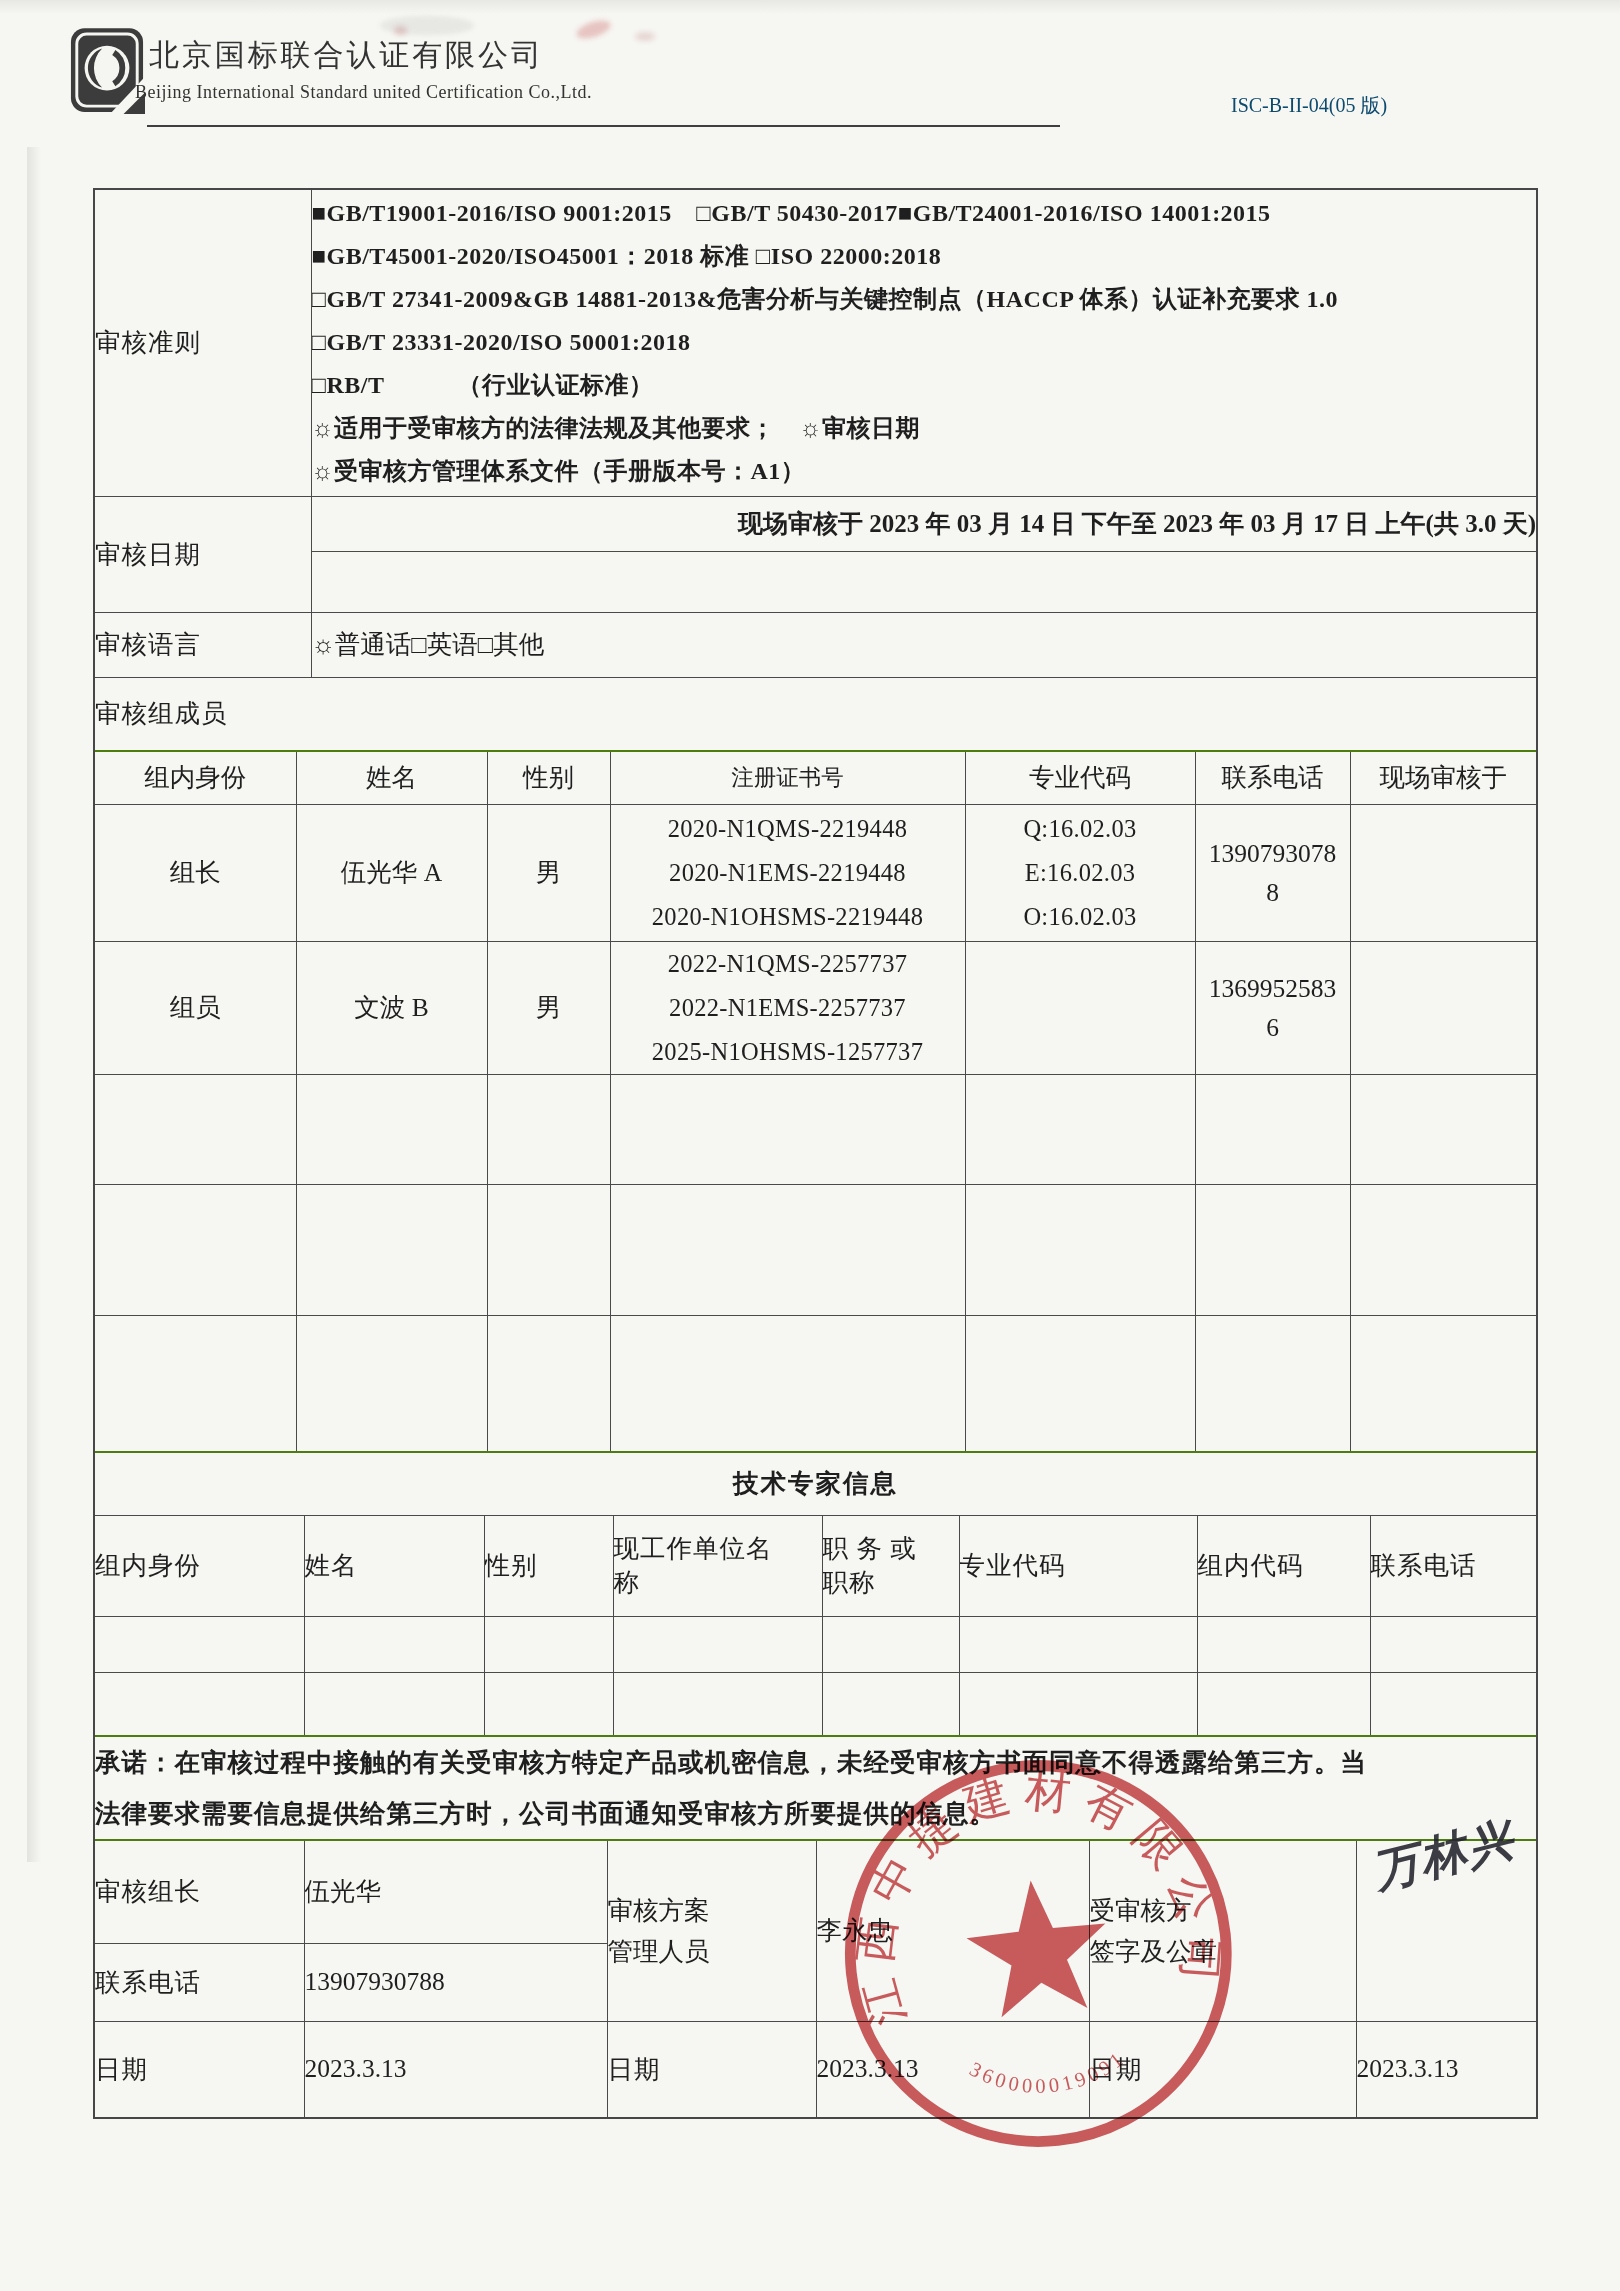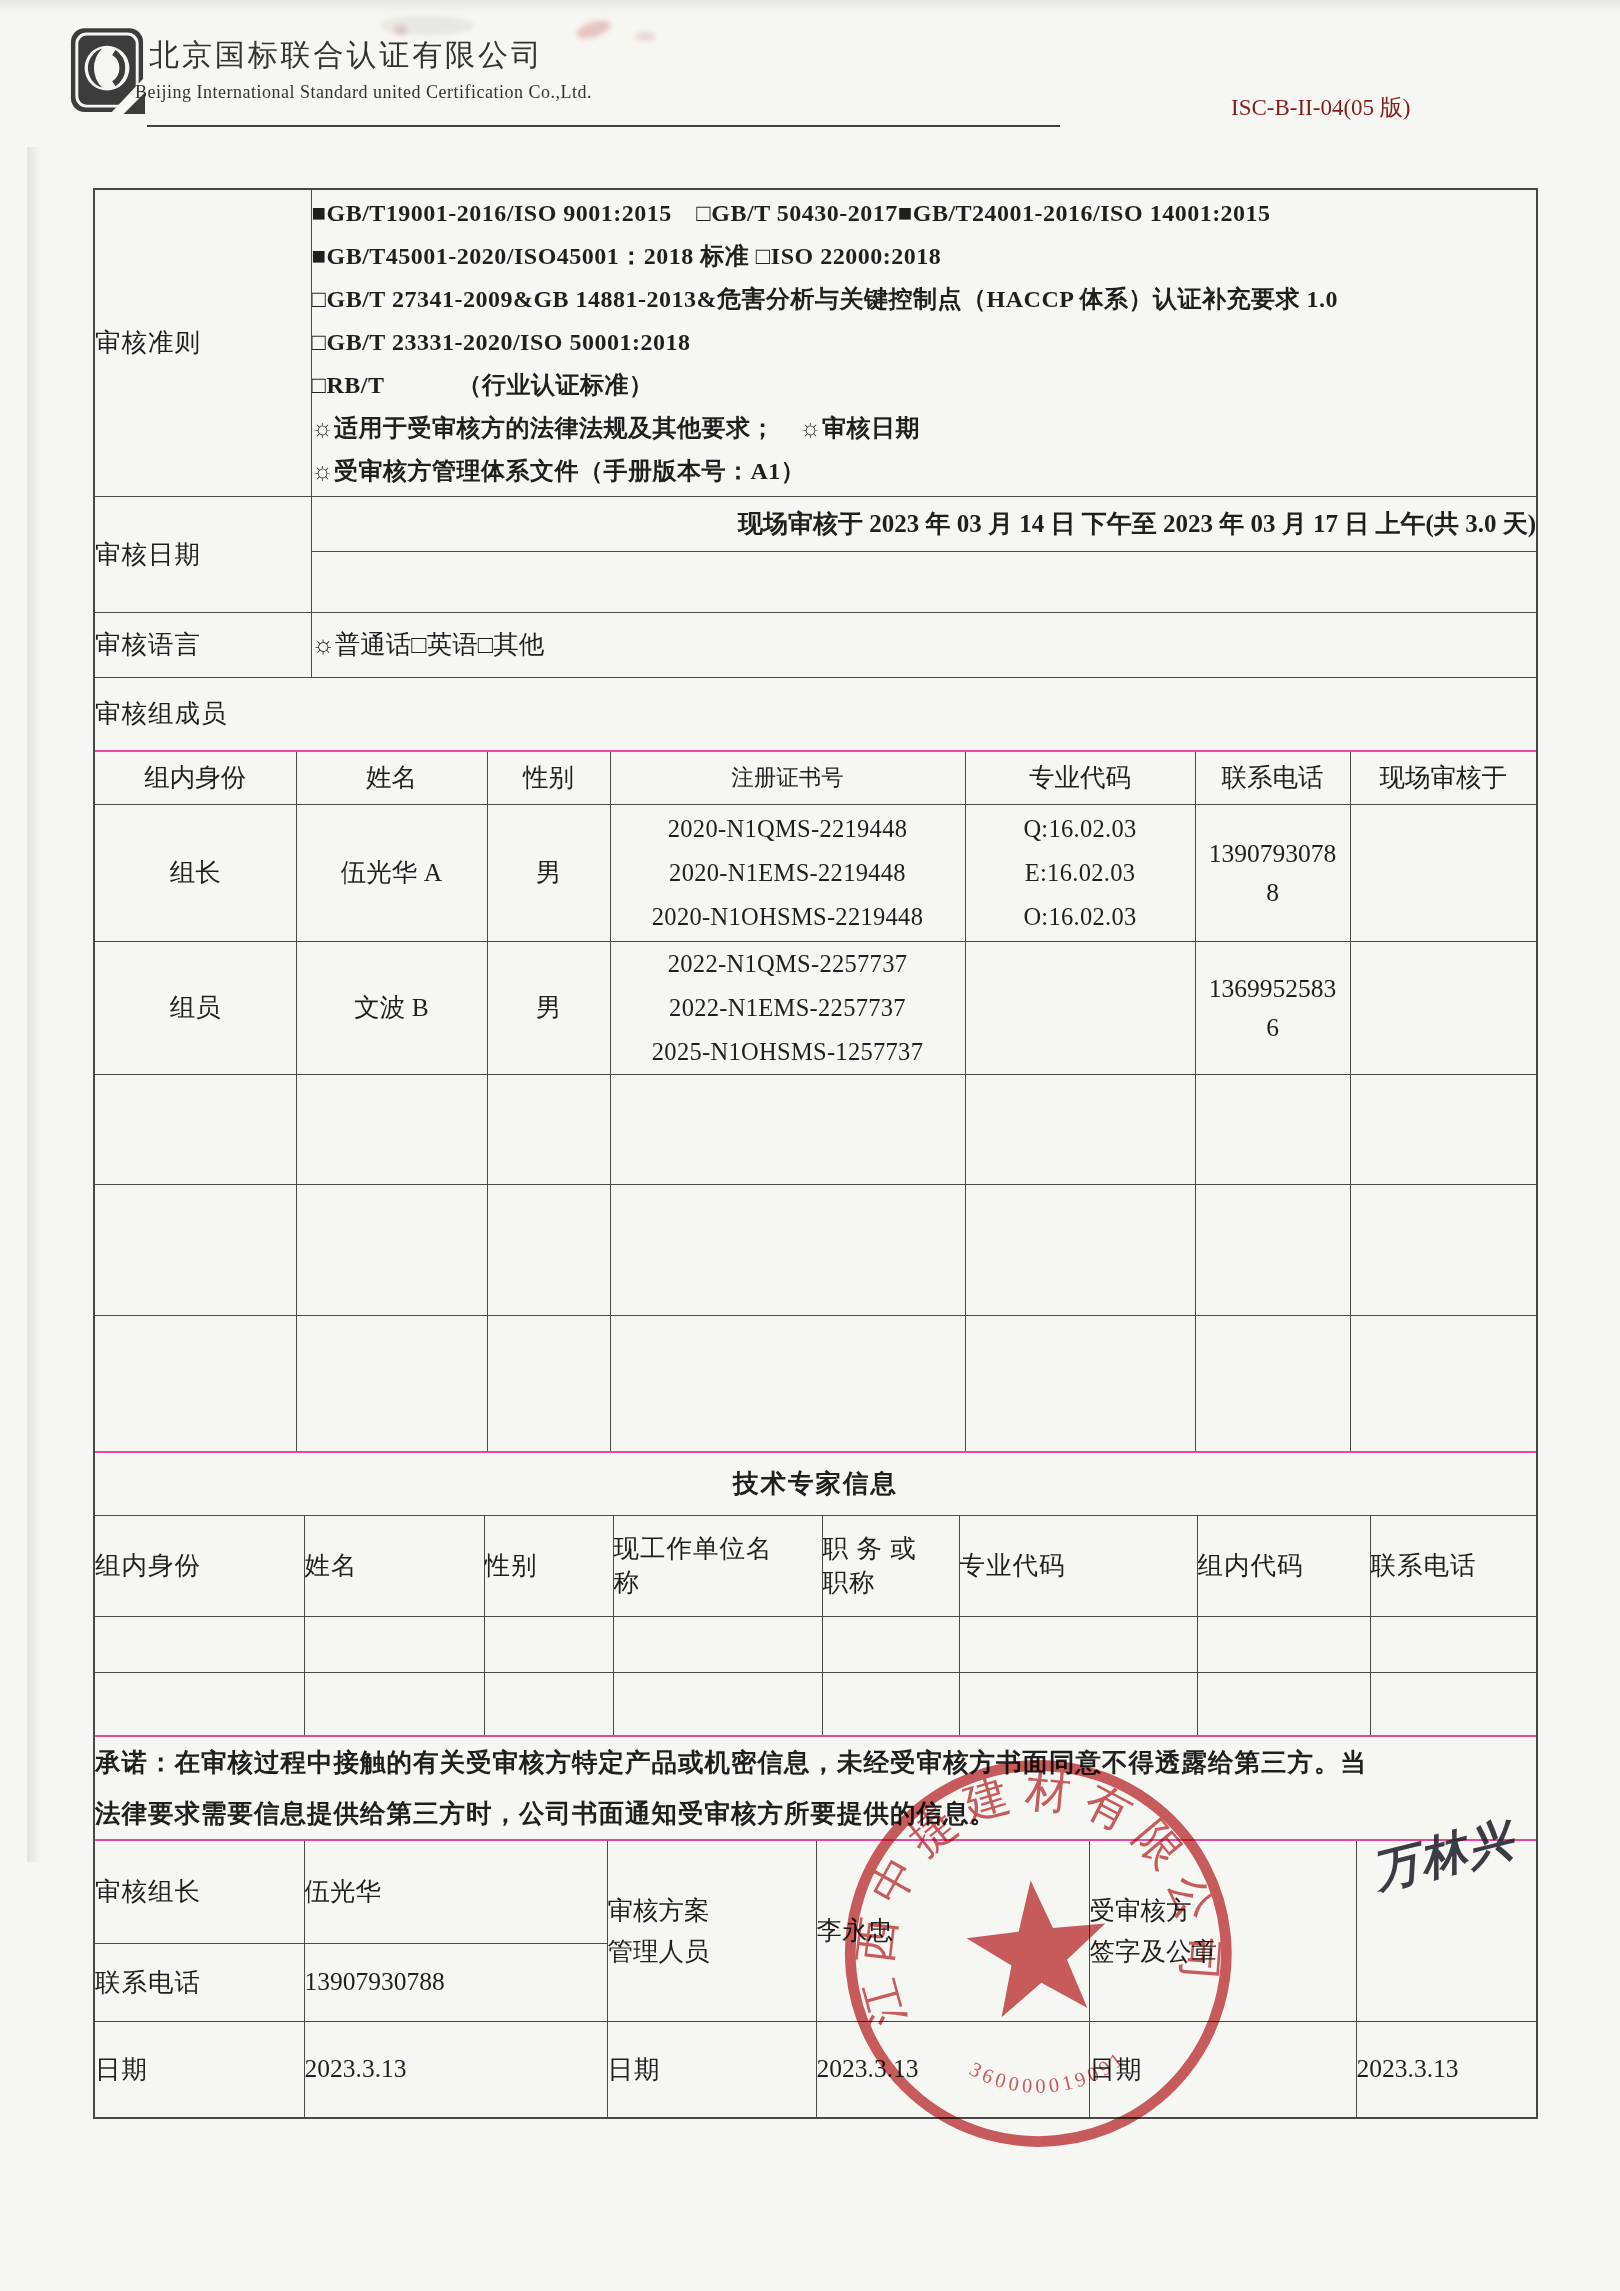--- a/index.html
+++ b/index.html
@@ -19,26 +19,26 @@
   .sm1{left:576px; top:21.6px; width:35px; height:14.7px; background:rgba(195,80,80,.30); transform:rotate(-18deg);}
   .sm2{left:394px; top:25.5px; width:12.7px; height:9.8px; background:rgba(190,95,95,.26);}
   .sm3{left:635px; top:32px; width:19.6px; height:8.8px;  background:rgba(175,95,95,.20);}
   .sm4{left:380px; top:15.7px; width:94px; height:19.6px; background:rgba(125,125,125,.12);}
 
   
   .logo{position:absolute; left:69px; top:25.5px;}
   .company-cn{position:absolute; left:149px; top:35px; font-size:30px; letter-spacing:2.9px; color:#333;}
   .company-en{position:absolute; left:135px; top:82px; font-size:18px; color:#333; letter-spacing:0.5px;}
   .header-rule{position:absolute; left:147px; top:125px; width:913px; height:2px; background:#3f3f3f;}
-  .doc-code{position:absolute; left:1231px; top:92px; font-size:23px; color:#7f1d1d;}
+  .doc-code{position:absolute; left:1231px; top:92px; font-size:20px; color:#0c4a6e;}
 
   
   #doc{position:absolute; left:93px; top:188px; width:1441px; border:2px solid #474747; background:transparent;}
   #doc table{width:100%; border-collapse:collapse; table-layout:fixed;}
-  #doc table.sep{border-top:2px solid #ec4899;}
+  #doc table.sep{border-top:2px solid #4d7c0f;}
   #doc td{
     border-right:1px solid #4a4a4a; border-bottom:1px solid #4a4a4a;
     vertical-align:middle; font-size:25.5px; padding:0;
     box-sizing:border-box; overflow:hidden;
   }
   #doc td.colend{border-right:0;}
   #doc tr.rowend td{border-bottom:0;}
   td.lbl{padding-left:11.8px; letter-spacing:1px;}
   .pre{white-space:pre-line;}
   .ctr{text-align:center;}

